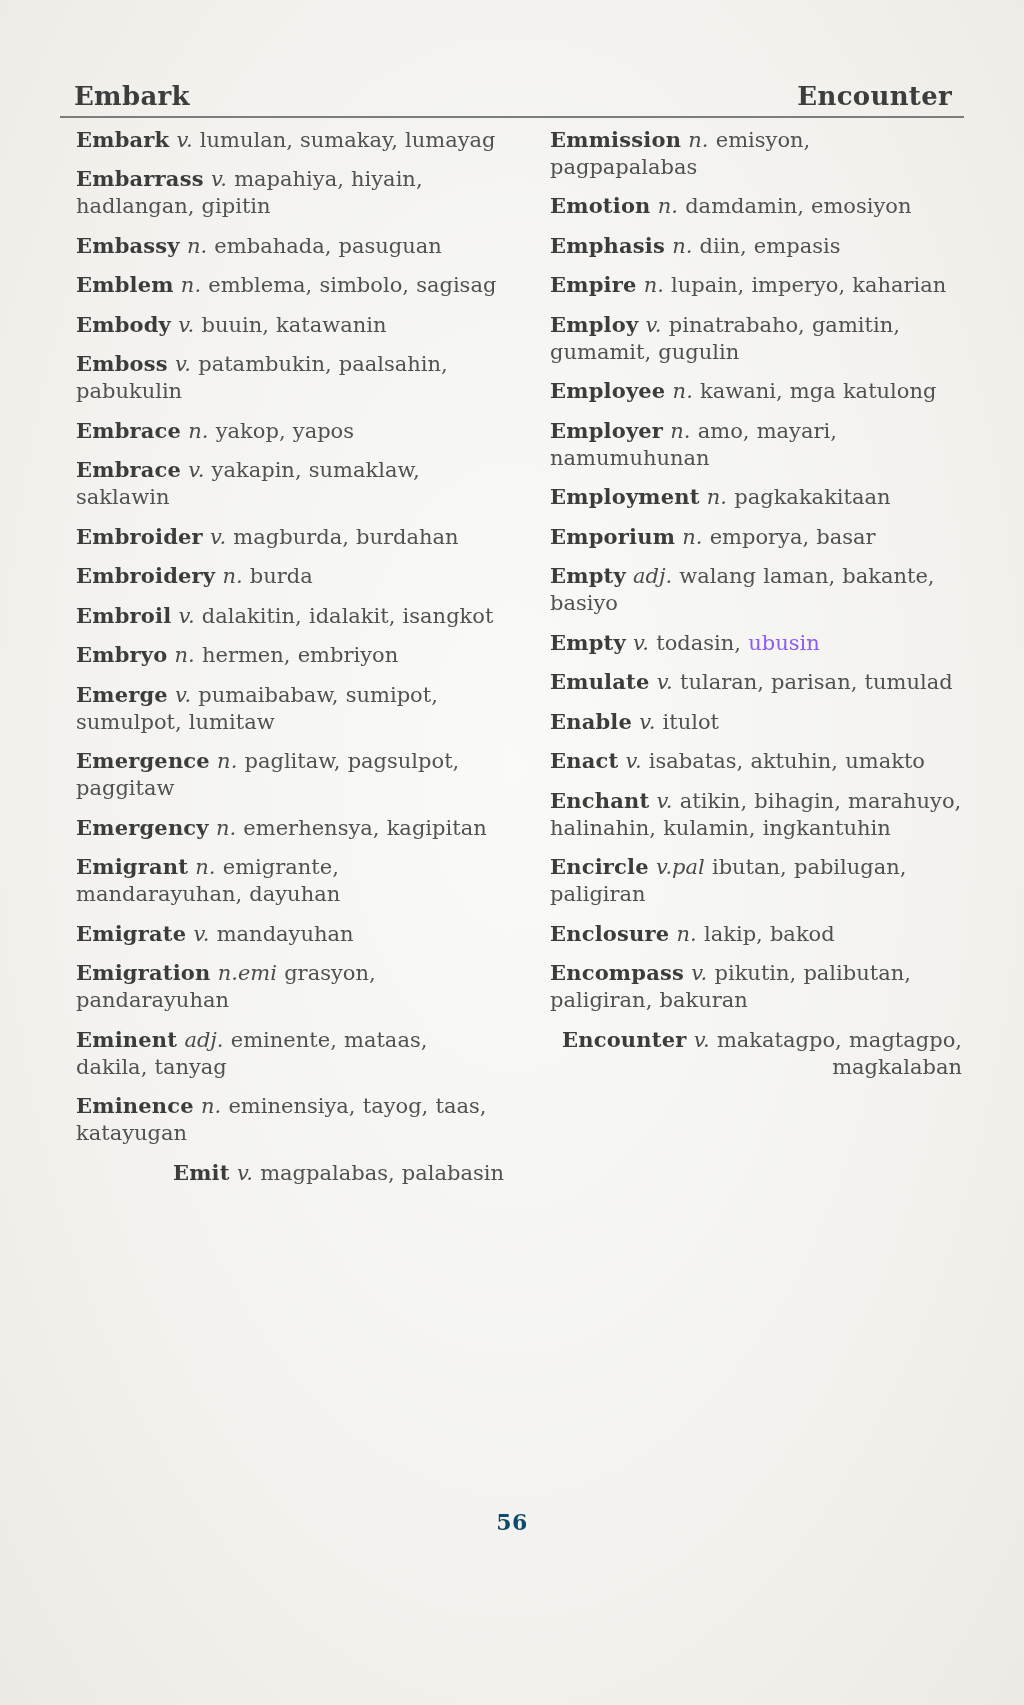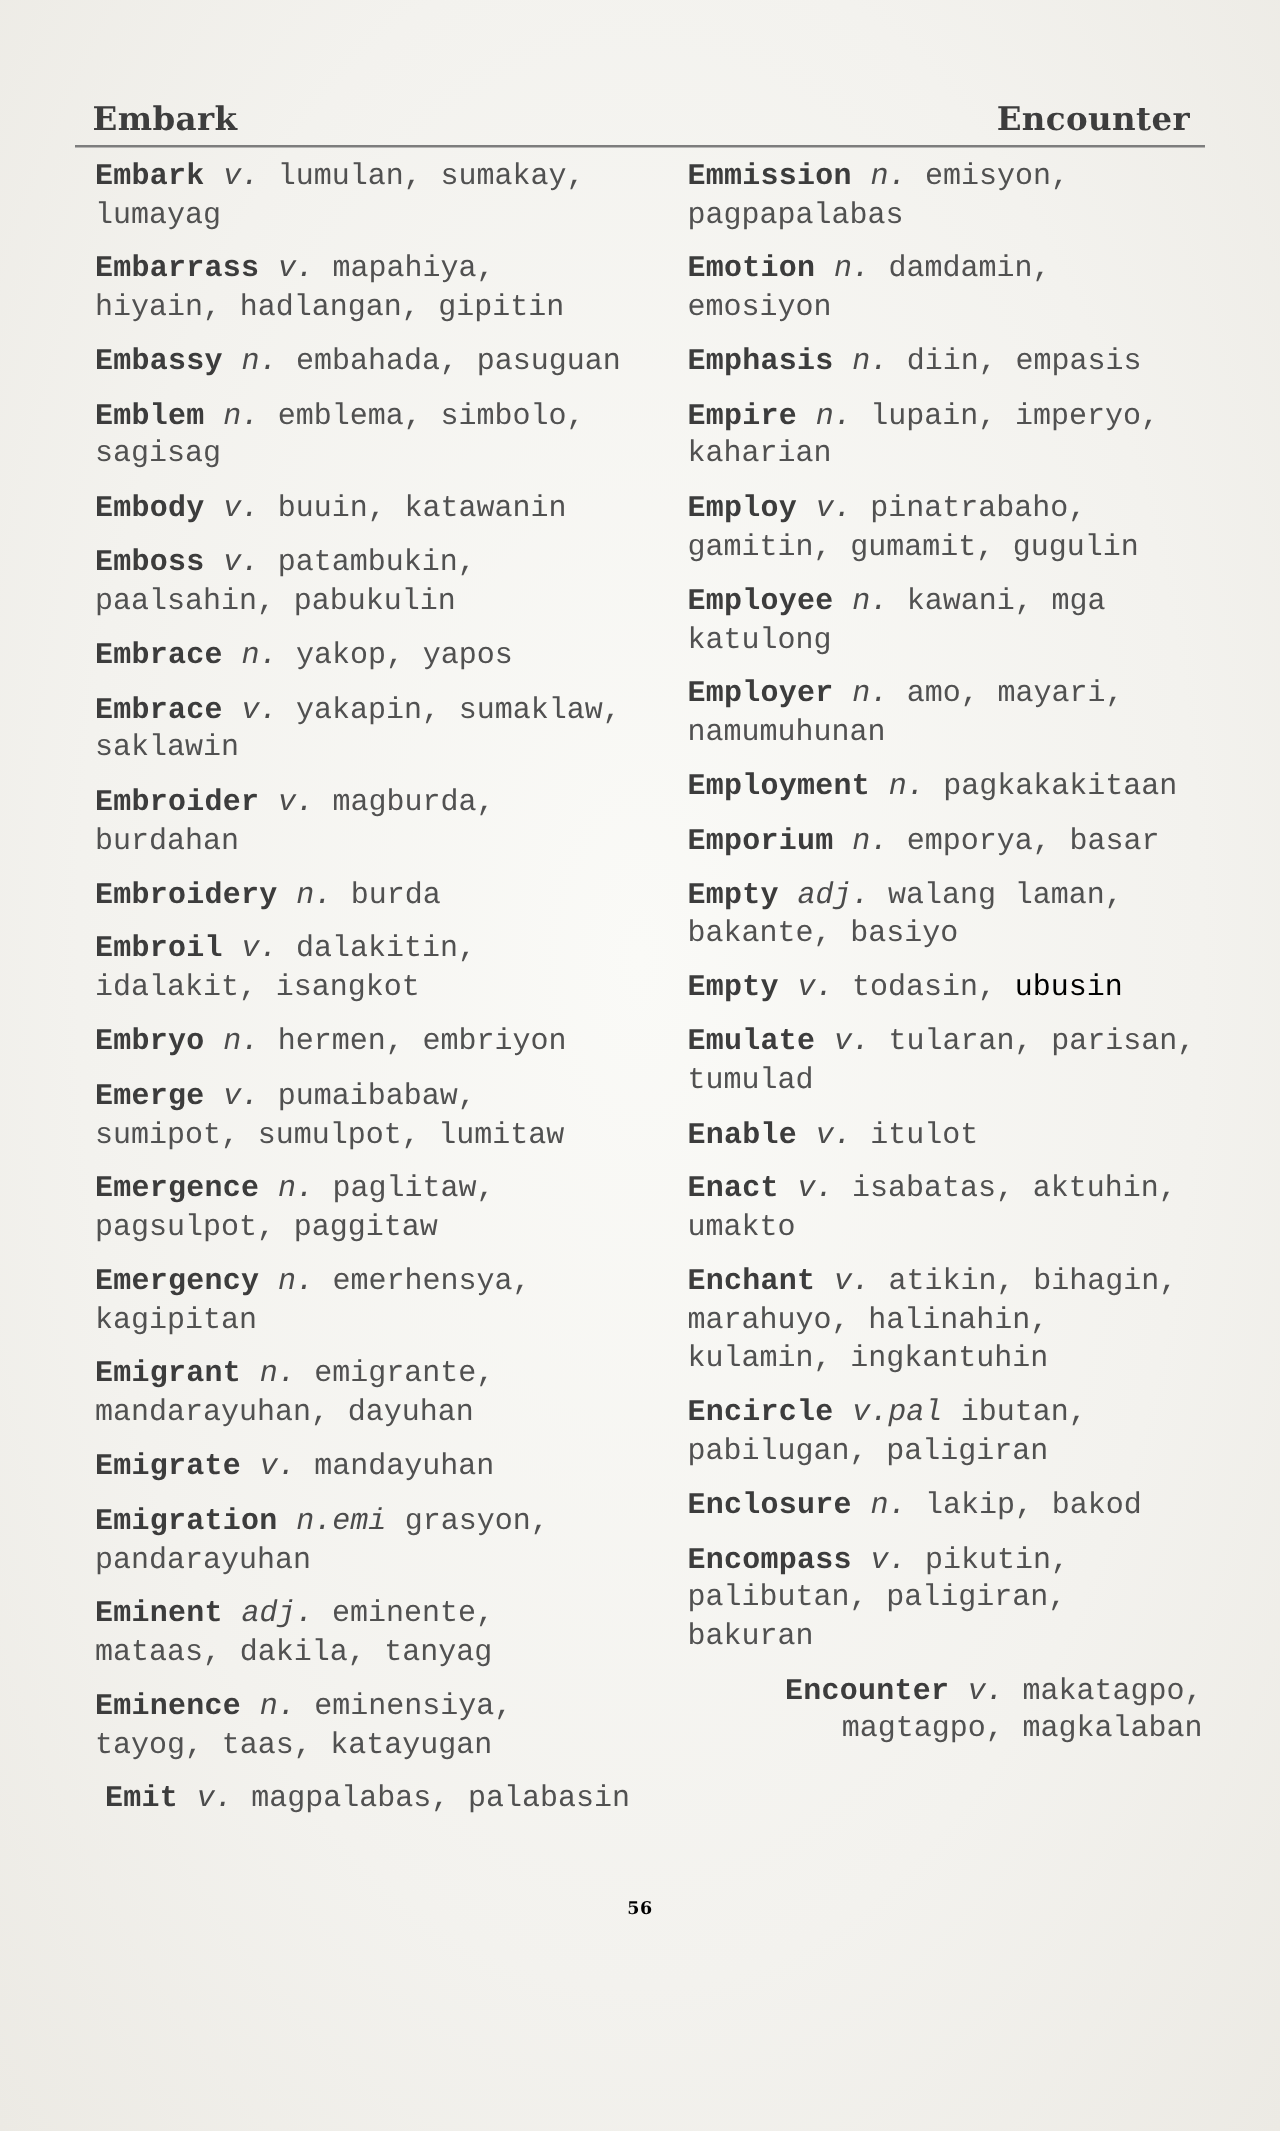--- a/index.html
+++ b/index.html
@@ -71,55 +71,54 @@
     padding-left: 16px;
     padding-right: 8px;
   }
   .col-gap { width: 30px; }
   .col-right {
     width: 420px;
     padding-left: 8px;
   }
 
   .entry {
-    font-size: 24px;
+    font-size: 21px;
     line-height: 1.285;
     margin-bottom: 12.5px;
     text-indent: 0;
     word-spacing: 0.5px;
-    font-family: Liberation Mono, monospace;
   }
   .entry:last-child { margin-bottom: 0; text-align: right; }
 
   .hw {
     font-weight: bold;
     color: #3c3c3c;
     letter-spacing: 0.2px;
   }
   .pos {
     font-style: italic;
     color: #4c4c4c;
   }
   .gloss {
     color: #515151;
   }
   .faded {
-    color: #000000;
+    color: #8b5cf6;
   }
 
   
   .folio {
     position: absolute;
     left: 0;
     right: 0;
     bottom: 170px;
     text-align: center;
-    font-size: 14px;
+    font-size: 22px;
     font-weight: bold;
-    color: #000000;
+    color: #0c4a6e;
     letter-spacing: 0.5px;
   }
 </style>
 </head>
 <body>
 
 <div class="paper"></div>
 
 <div class="page">
 

